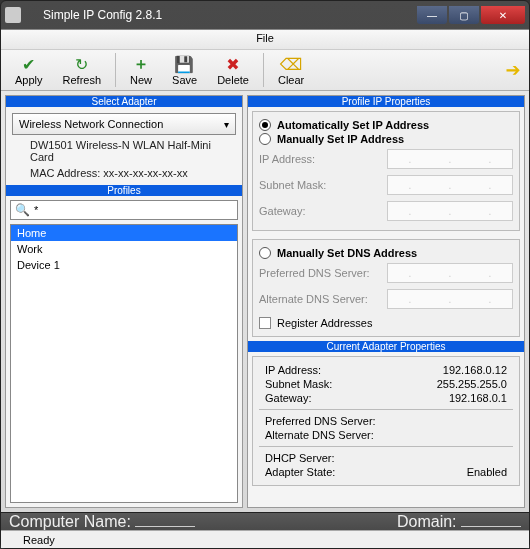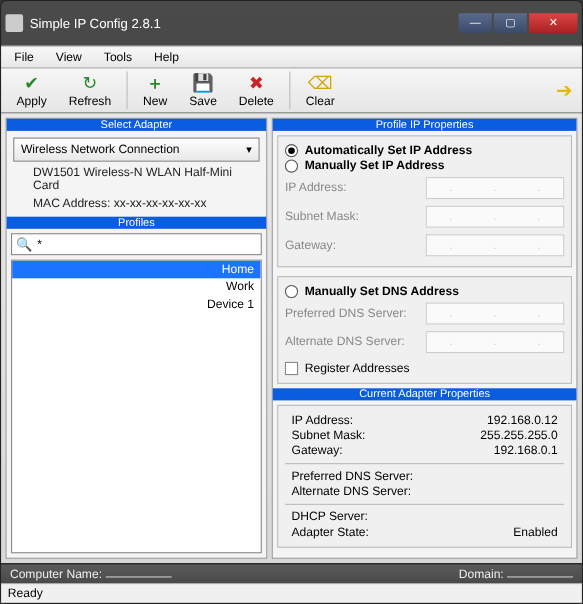--- a/index.html
+++ b/index.html
@@ -1,62 +1,62 @@
 <!DOCTYPE html>
 <html><head>
 <meta charset="utf-8">
 <style>
 * { box-sizing: border-box; margin: 0; padding: 0; }
 body { font-family: "Segoe UI", Tahoma, sans-serif; font-size: 11px; background: #333; width: 530px; height: 549px; overflow: hidden; }
 .window { width: 530px; height: 549px; background: linear-gradient(#4a4a4a, #3a3a3a); border: 1px solid #222; border-radius: 6px; display: flex; flex-direction: column; }
-.titlebar { height: 40px; display: flex; align-items: center; padding: 0 4px; color: #fff; }
+.titlebar { height: 28px; display: flex; align-items: center; padding: 0 4px; color: #fff; gap: 16px; }
 .titlebar .icon { width: 16px; height: 16px; background: #ccc; margin-right: 6px; border-radius: 2px; }
 .titlebar .title { flex: 1; font-size: 12px; }
 .win-btns { display: flex; gap: 2px; }
 .win-btn { width: 30px; height: 18px; border-radius: 0 0 3px 3px; display: flex; align-items: center; justify-content: center; color: #fff; font-size: 10px; }
 .win-min, .win-max { background: linear-gradient(#5a6a8a, #3a4a6a); }
 .win-close { background: linear-gradient(#d44, #a22); width: 44px; }
-.menubar { height: 20px; background: linear-gradient(#f8f8f8,#e8e8e8); border-top: 1px solid #888; display: flex; align-items: center; padding: 0 4px; gap: 4px; }
+.menubar { height: 20px; background: linear-gradient(#f8f8f8,#e8e8e8); border-top: 1px solid #888; display: flex; align-items: center; padding: 0 4px; gap: 14px; flex-direction: column; }
 .menubar span { padding: 2px 8px; cursor: default; }
 .toolbar { height: 42px; background: linear-gradient(#f6f6f6,#e6e6e6); border-top: 1px solid #ccc; border-bottom: 1px solid #aaa; display: flex; align-items: center; padding: 0 6px; gap: 4px; }
 .tbtn { display: flex; flex-direction: column; align-items: center; justify-content: center; padding: 2px 8px; cursor: default; font-size: 11px; }
 .tbtn .ticon { width: 20px; height: 20px; display: flex; align-items: center; justify-content: center; font-size: 16px; }
 .tsep { width: 1px; height: 34px; background: #bbb; margin: 0 2px; }
 .tarrow { margin-left: auto; width: 20px; height: 20px; display:flex; align-items:center; justify-content:center; font-size:18px; color:#e6b800; }
 .body { flex: 1; display: flex; background: linear-gradient(#e8e8e8,#d8d8d8); padding: 4px; gap: 4px; overflow: hidden; }
 .panel { background: #f4f4f4; border: 1px solid #999; display: flex; flex-direction: column; }
 .left { width: 238px; }
 .right { flex: 1; }
 .section-hdr { background: #0a5ce0; color: #fff; text-align: center; font-size: 10px; padding: 0 0; }
 .combo { width: 100%; height: 22px; border: 1px solid #888; background: linear-gradient(#fff,#e8e8e8); display: flex; align-items: center; padding: 4px 6px; justify-content: space-between; }
 .combo .arrow { font-size: 10px; }
 .info { padding: 2px 24px; font-size: 11px; color: #222; }
 .search { display: flex; align-items: center; border: 1px solid #888; background: #fff; margin: 4px; padding: 2px 4px; gap: 4px; }
 .search .mag { color: #5aa; font-size: 12px; }
 .search .txt { flex: 1; }
-.list { flex: 1; background: #fff; border: 1px solid #888; margin: 0 4px 4px 4px; overflow: auto; text-align: right; }
+.list { flex: 1; background: #fff; border: 1px solid #888; margin: 0 4px 4px 4px; overflow: auto; }
 .list-item { padding: 2px 6px; }
 .list-item.sel { background: #1a74ff; color: #fff; }
 .group { border: 1px solid #bbb; margin: 4px; padding: 6px; background: #f0f0f0; }
 .radio-row { display: flex; align-items: center; gap: 6px; padding: 1px 0; font-size: 11px; font-weight: bold; }
 .radio-row.plain { font-weight: normal; }
 .radio { width: 12px; height: 12px; border: 1px solid #555; border-radius: 50%; display: inline-flex; align-items: center; justify-content: center; background: #fff; }
 .radio.sel::after { content: ""; width: 6px; height: 6px; background: #000; border-radius: 50%; }
 .fldrow { display: flex; align-items: center; padding: 3px 0; gap: 8px; }
 .fldrow .lbl { width: 120px; color: #888; }
 .ipbox { flex: 1; height: 20px; border: 1px solid #ccc; background: #fafafa; display: flex; align-items: center; justify-content: space-around; color: #ccc; font-size: 10px; padding: 0 6px; gap: 8px; }
 .chk { width: 12px; height: 12px; border: 1px solid #888; background: #fff; display: inline-block; }
 .props { font-size: 11px; }
 .prow { display: flex; padding: 1px 6px; }
 .prow .k { flex: 1; }
 .prow .v { text-align: right; width: 120px; }
 .hr { border-top: 1px solid #bbb; margin: 4px 0; }
-.statusbar { height: 18px; background: linear-gradient(#5a5a5a,#4a4a4a); color: #eee; display: flex; align-items: center; padding: 0 8px; font-size: 11px; justify-content: space-between; border-top: 1px solid #222; }
+.statusbar { height: 18px; background: linear-gradient(#5a5a5a,#4a4a4a); color: #eee; display: flex; align-items: flex-start; padding: 0 8px; font-size: 16px; justify-content: space-between; border-top: 1px solid #222; }
 .statusbar .underline { display:inline-block; border-bottom:1px solid #ccc; min-width:60px; height:10px; }
-.readybar { height: 18px; background: #f0f0f0; border-top: 1px solid #aaa; padding: 0 6px; display:flex; align-items:center; }
+.readybar { height: 18px; background: #f0f0f0; border-top: 1px solid #aaa; padding: 0 22px; display:flex; align-items:center; }
 </style>
 </head>
 <body>
 
 <div class="window">
 
   <div class="titlebar">
     <div class="icon"></div>
     <div class="title">Simple IP Config 2.8.1</div>
     <div class="win-btns">

